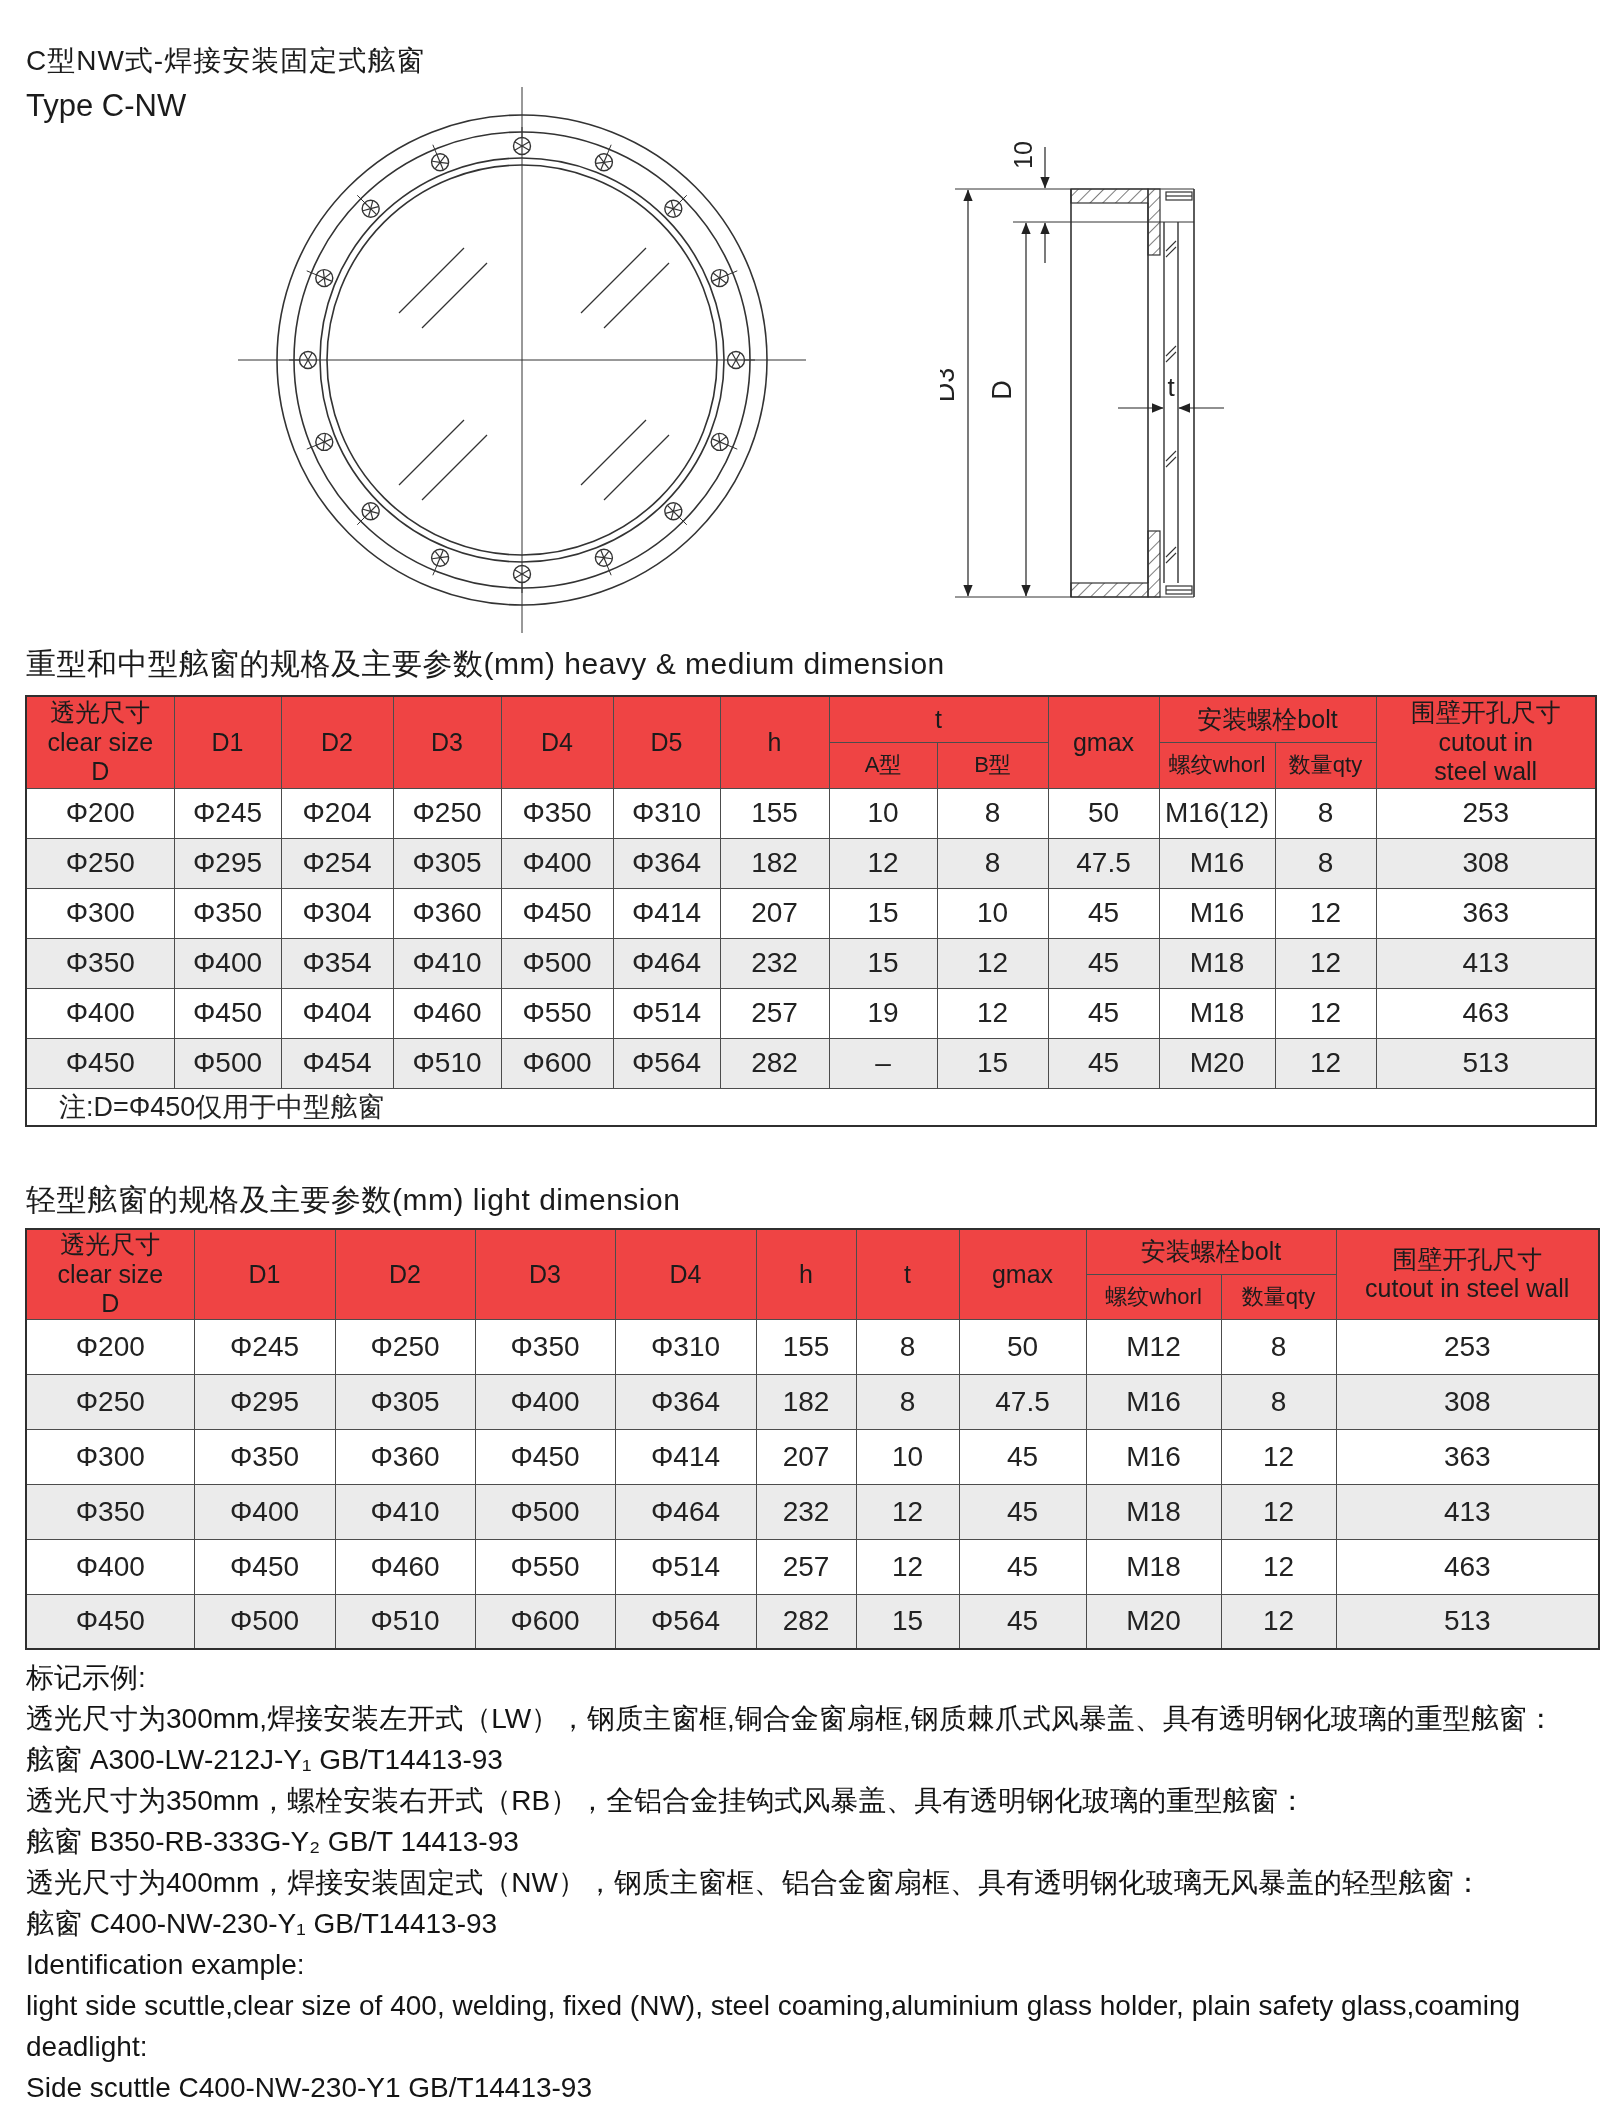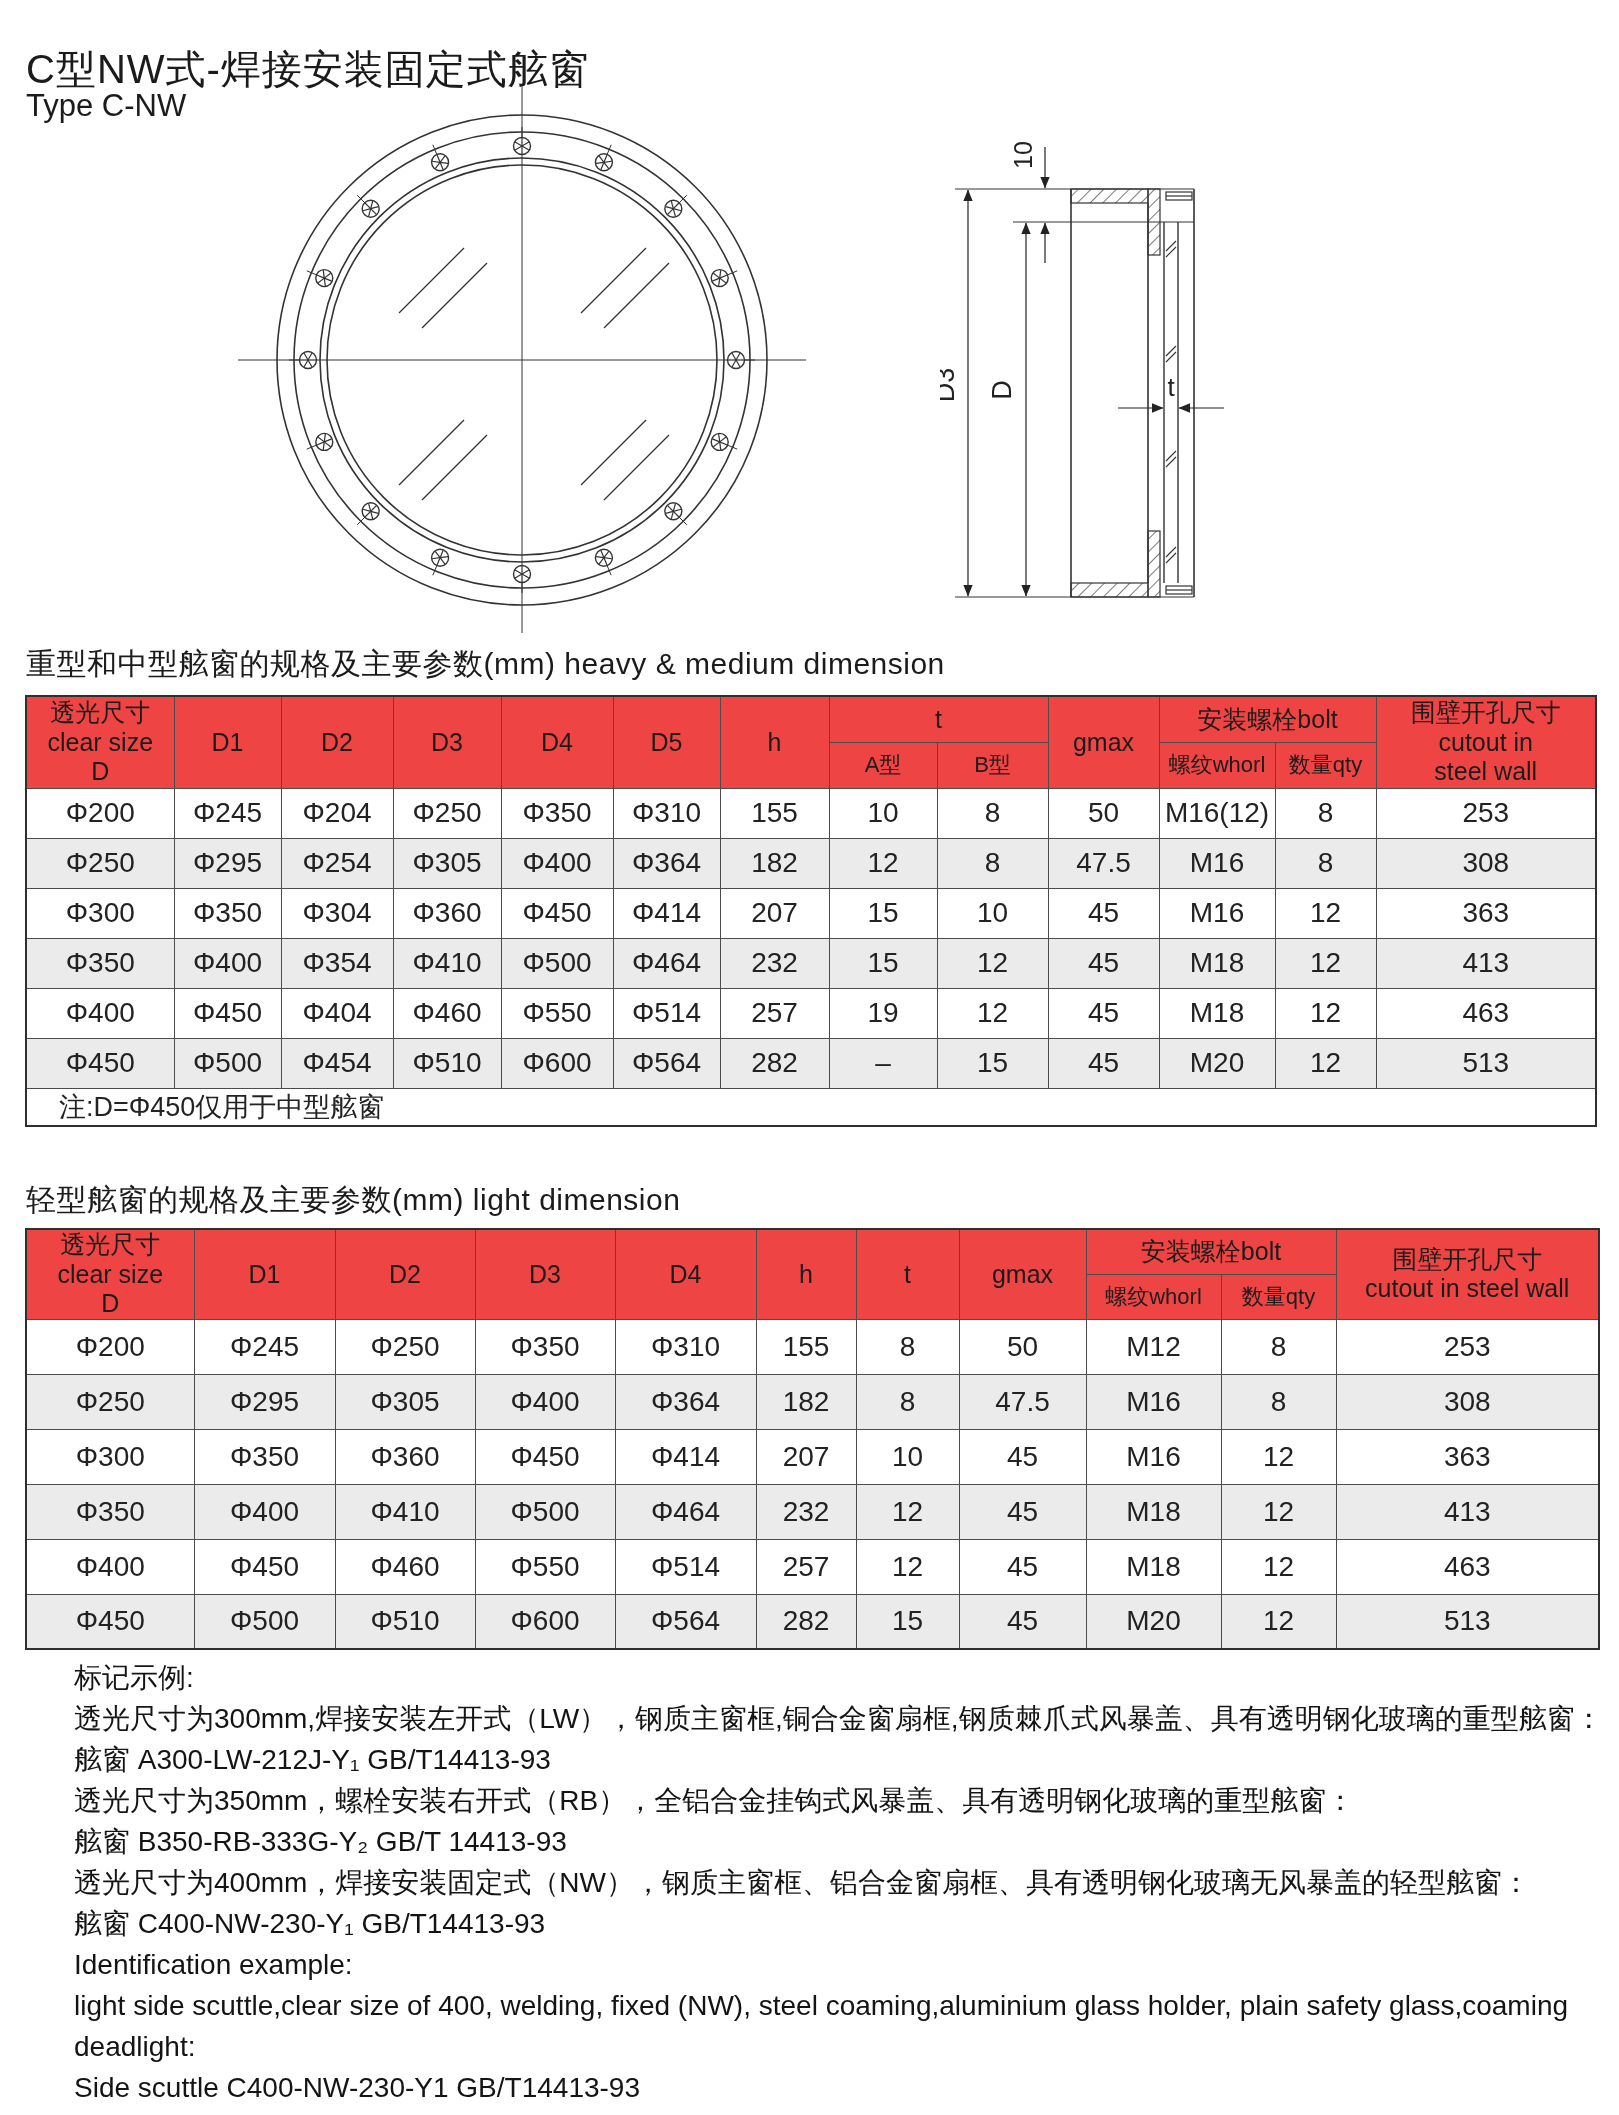--- a/index.html
+++ b/index.html
@@ -2,21 +2,21 @@
 <html><head>
 <meta charset="utf-8">
 <style>
   * { margin:0; padding:0; box-sizing:border-box; }
   html,body { background:#ffffff; }
   .page {
     position:relative; width:1619px; height:2115px; background:#ffffff;
     font-family:"Liberation Sans","DejaVu Sans",sans-serif; color:#1b1b1b;
     overflow:hidden;
   }
-  .title-cn { position:absolute; left:26px; top:42px;  font-size:40px; font-weight:500; letter-spacing:1px; }
+  .title-cn { position:absolute; left:26px; top:42px;  font-size:28px; font-weight:500; letter-spacing:1px; }
   .title-en { position:absolute; left:26px; top:88px;  font-size:31px; font-weight:500; }
   .caption   { position:absolute; left:26px; font-size:30px; font-weight:500; letter-spacing:0.5px; }
   #caption-heavy { top:644px; }
   #caption-light { top:1180px; }
 
   svg.dwg { position:absolute; }
   #front-view   { left:230px; top:85px; }
   #section-view { left:940px; top:85px; }
   svg text { font-family:"Liberation Sans","DejaVu Sans",sans-serif; fill:#222; }
 
@@ -27,21 +27,21 @@
   th,td { border:1px solid #4c4c4c; text-align:center; vertical-align:middle; }
   th { background:#ef4444; font-weight:normal; font-size:25px; line-height:1.18; white-space:pre-line; height:46px; }
   #table-light th { height:44px; }
   th.sub { font-size:22px; }
   td { font-size:28px; height:50px; color:#222; background:#fff; }
   #table-light td { height:55px; }
   tr.alt td { background:#ebebeb; }
   td.note { text-align:left; padding-left:32px; font-size:27px; height:32px; background:#fff; }
 
   .notes { position:absolute; left:26px; top:1662px; width:1590px; font-size:28px; color:#141414; }
-  .notes .line { line-height:31px; margin-bottom:10px; white-space:nowrap;margin-left:48px; }
+  .notes .line { line-height:31px; margin-bottom:10px; white-space:nowrap; }
 </style>
 </head>
 <body>
 
 <div class="page">
 
   <div class="title-cn">C型NW式-焊接安装固定式舷窗</div>
   <div class="title-en">Type C-NW</div>
 
   <svg id="front-view" class="dwg" width="600" height="560" viewBox="0 0 600 560">

